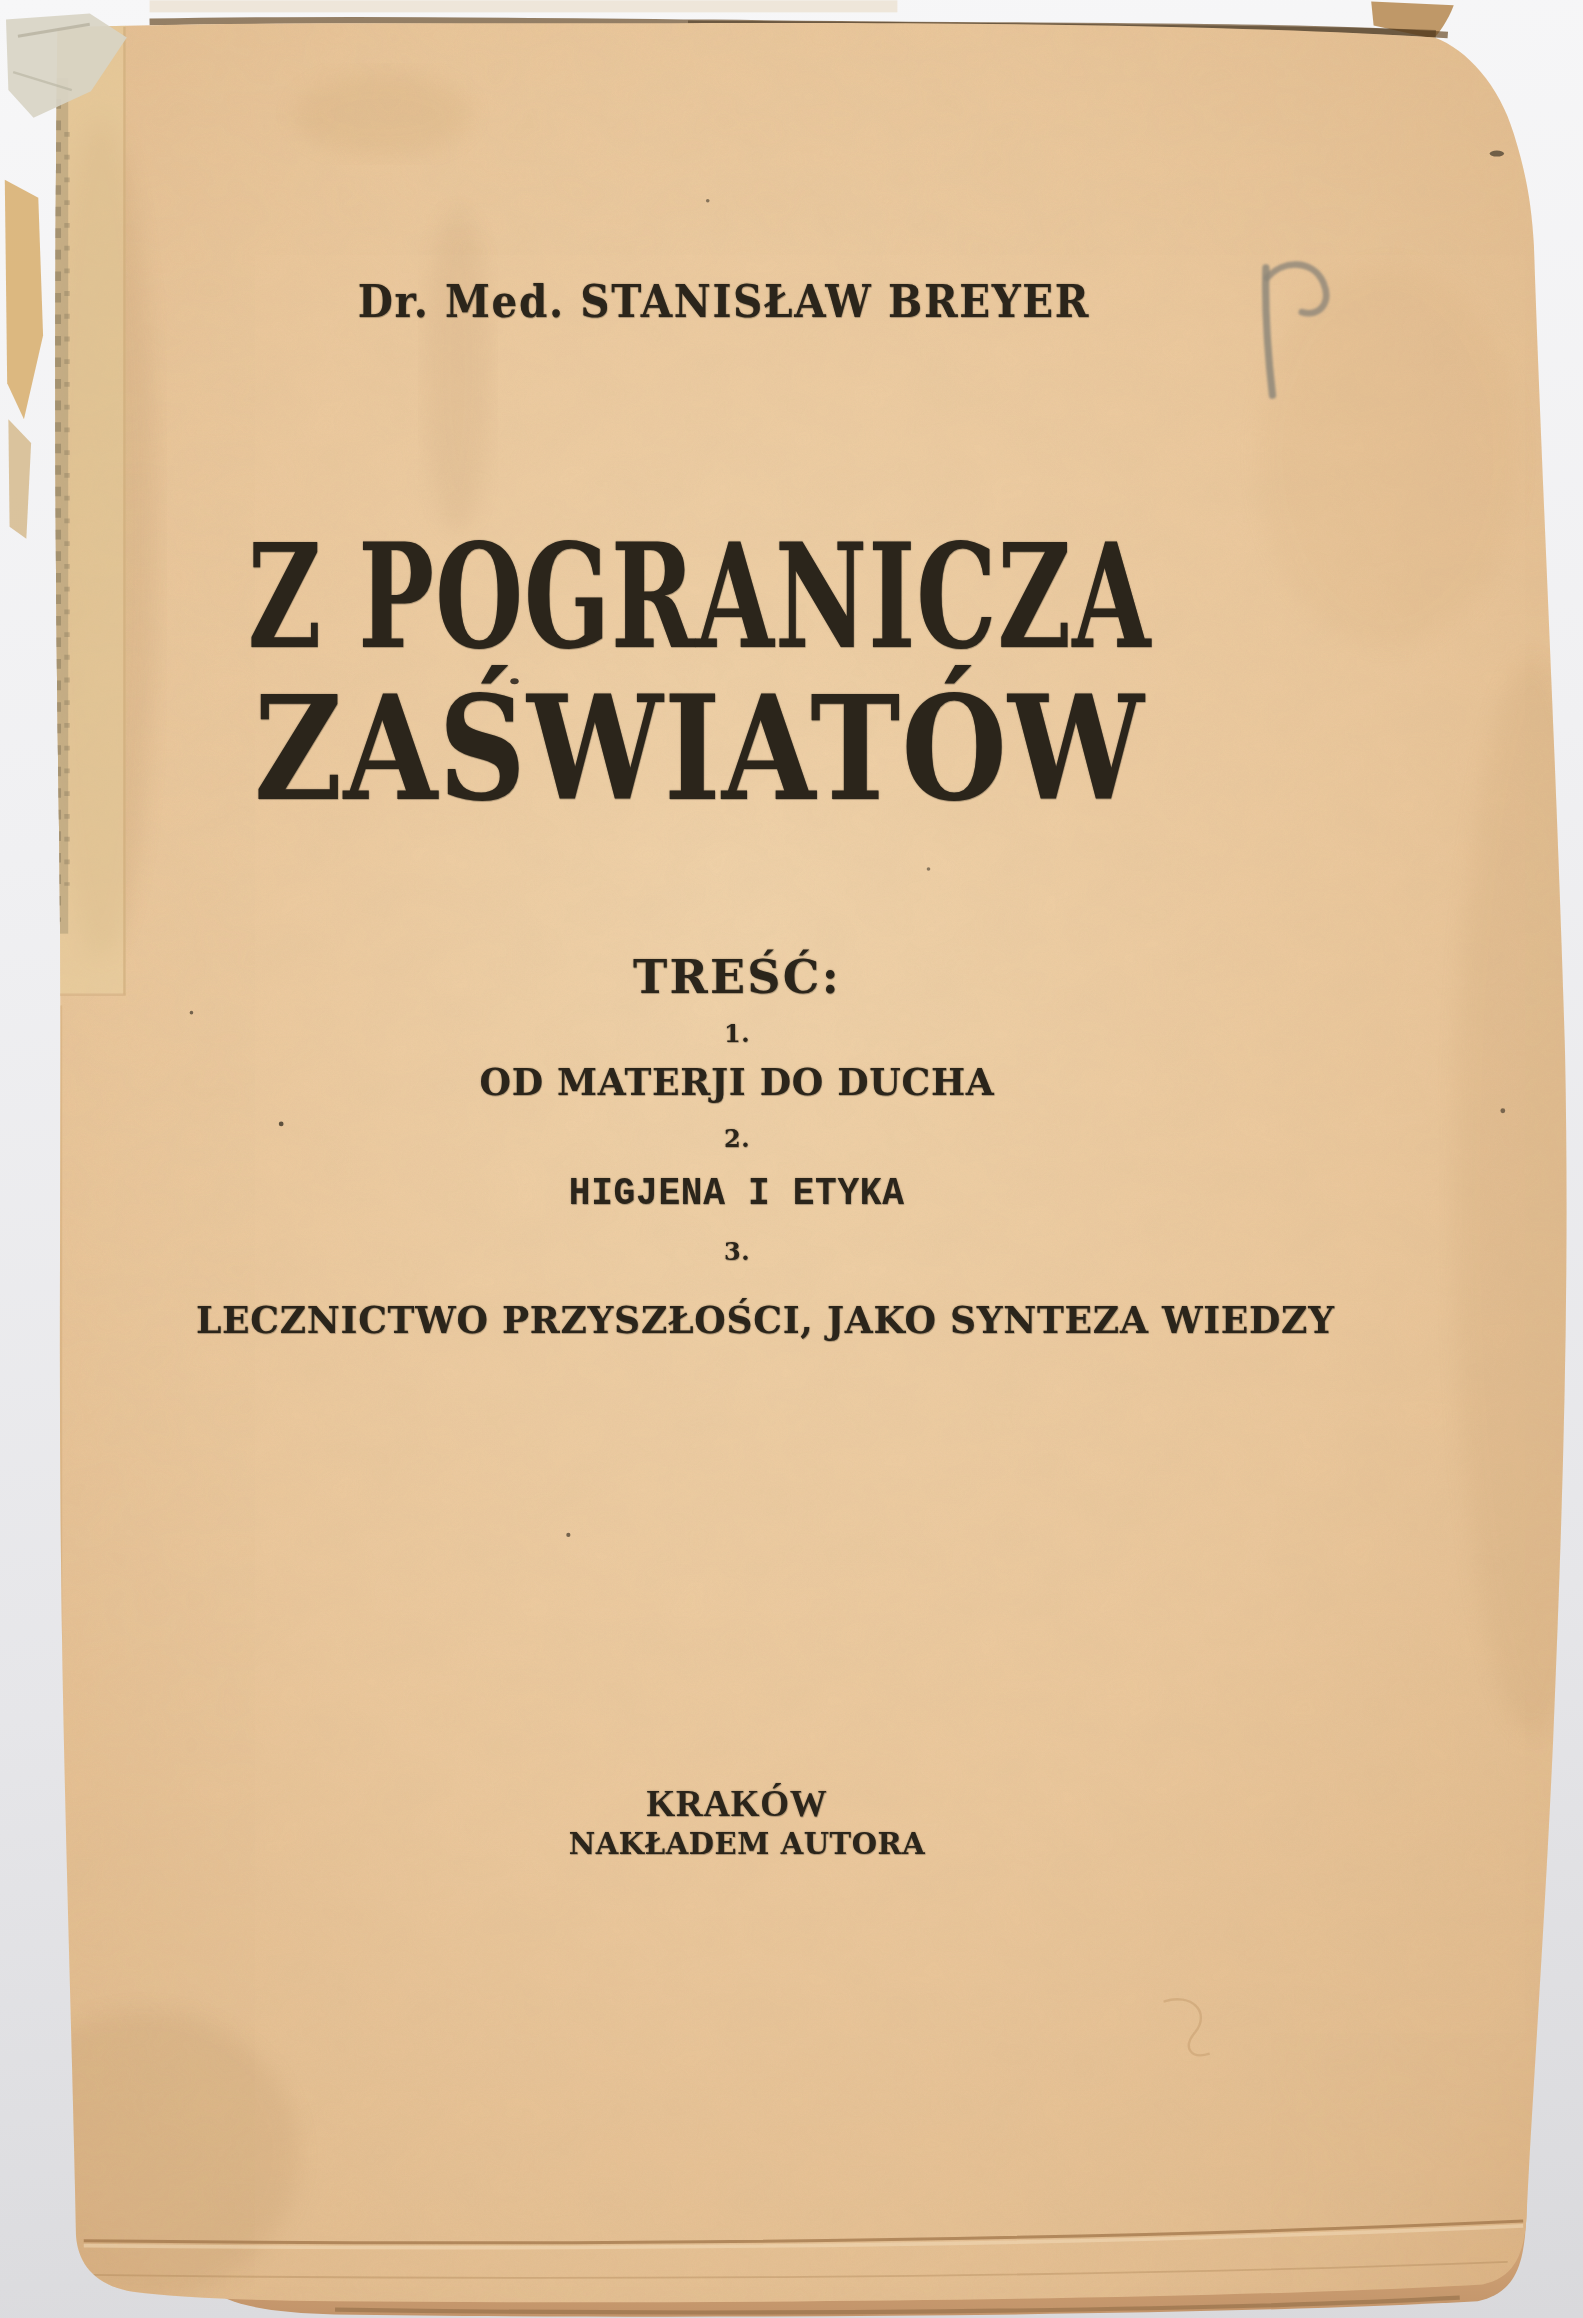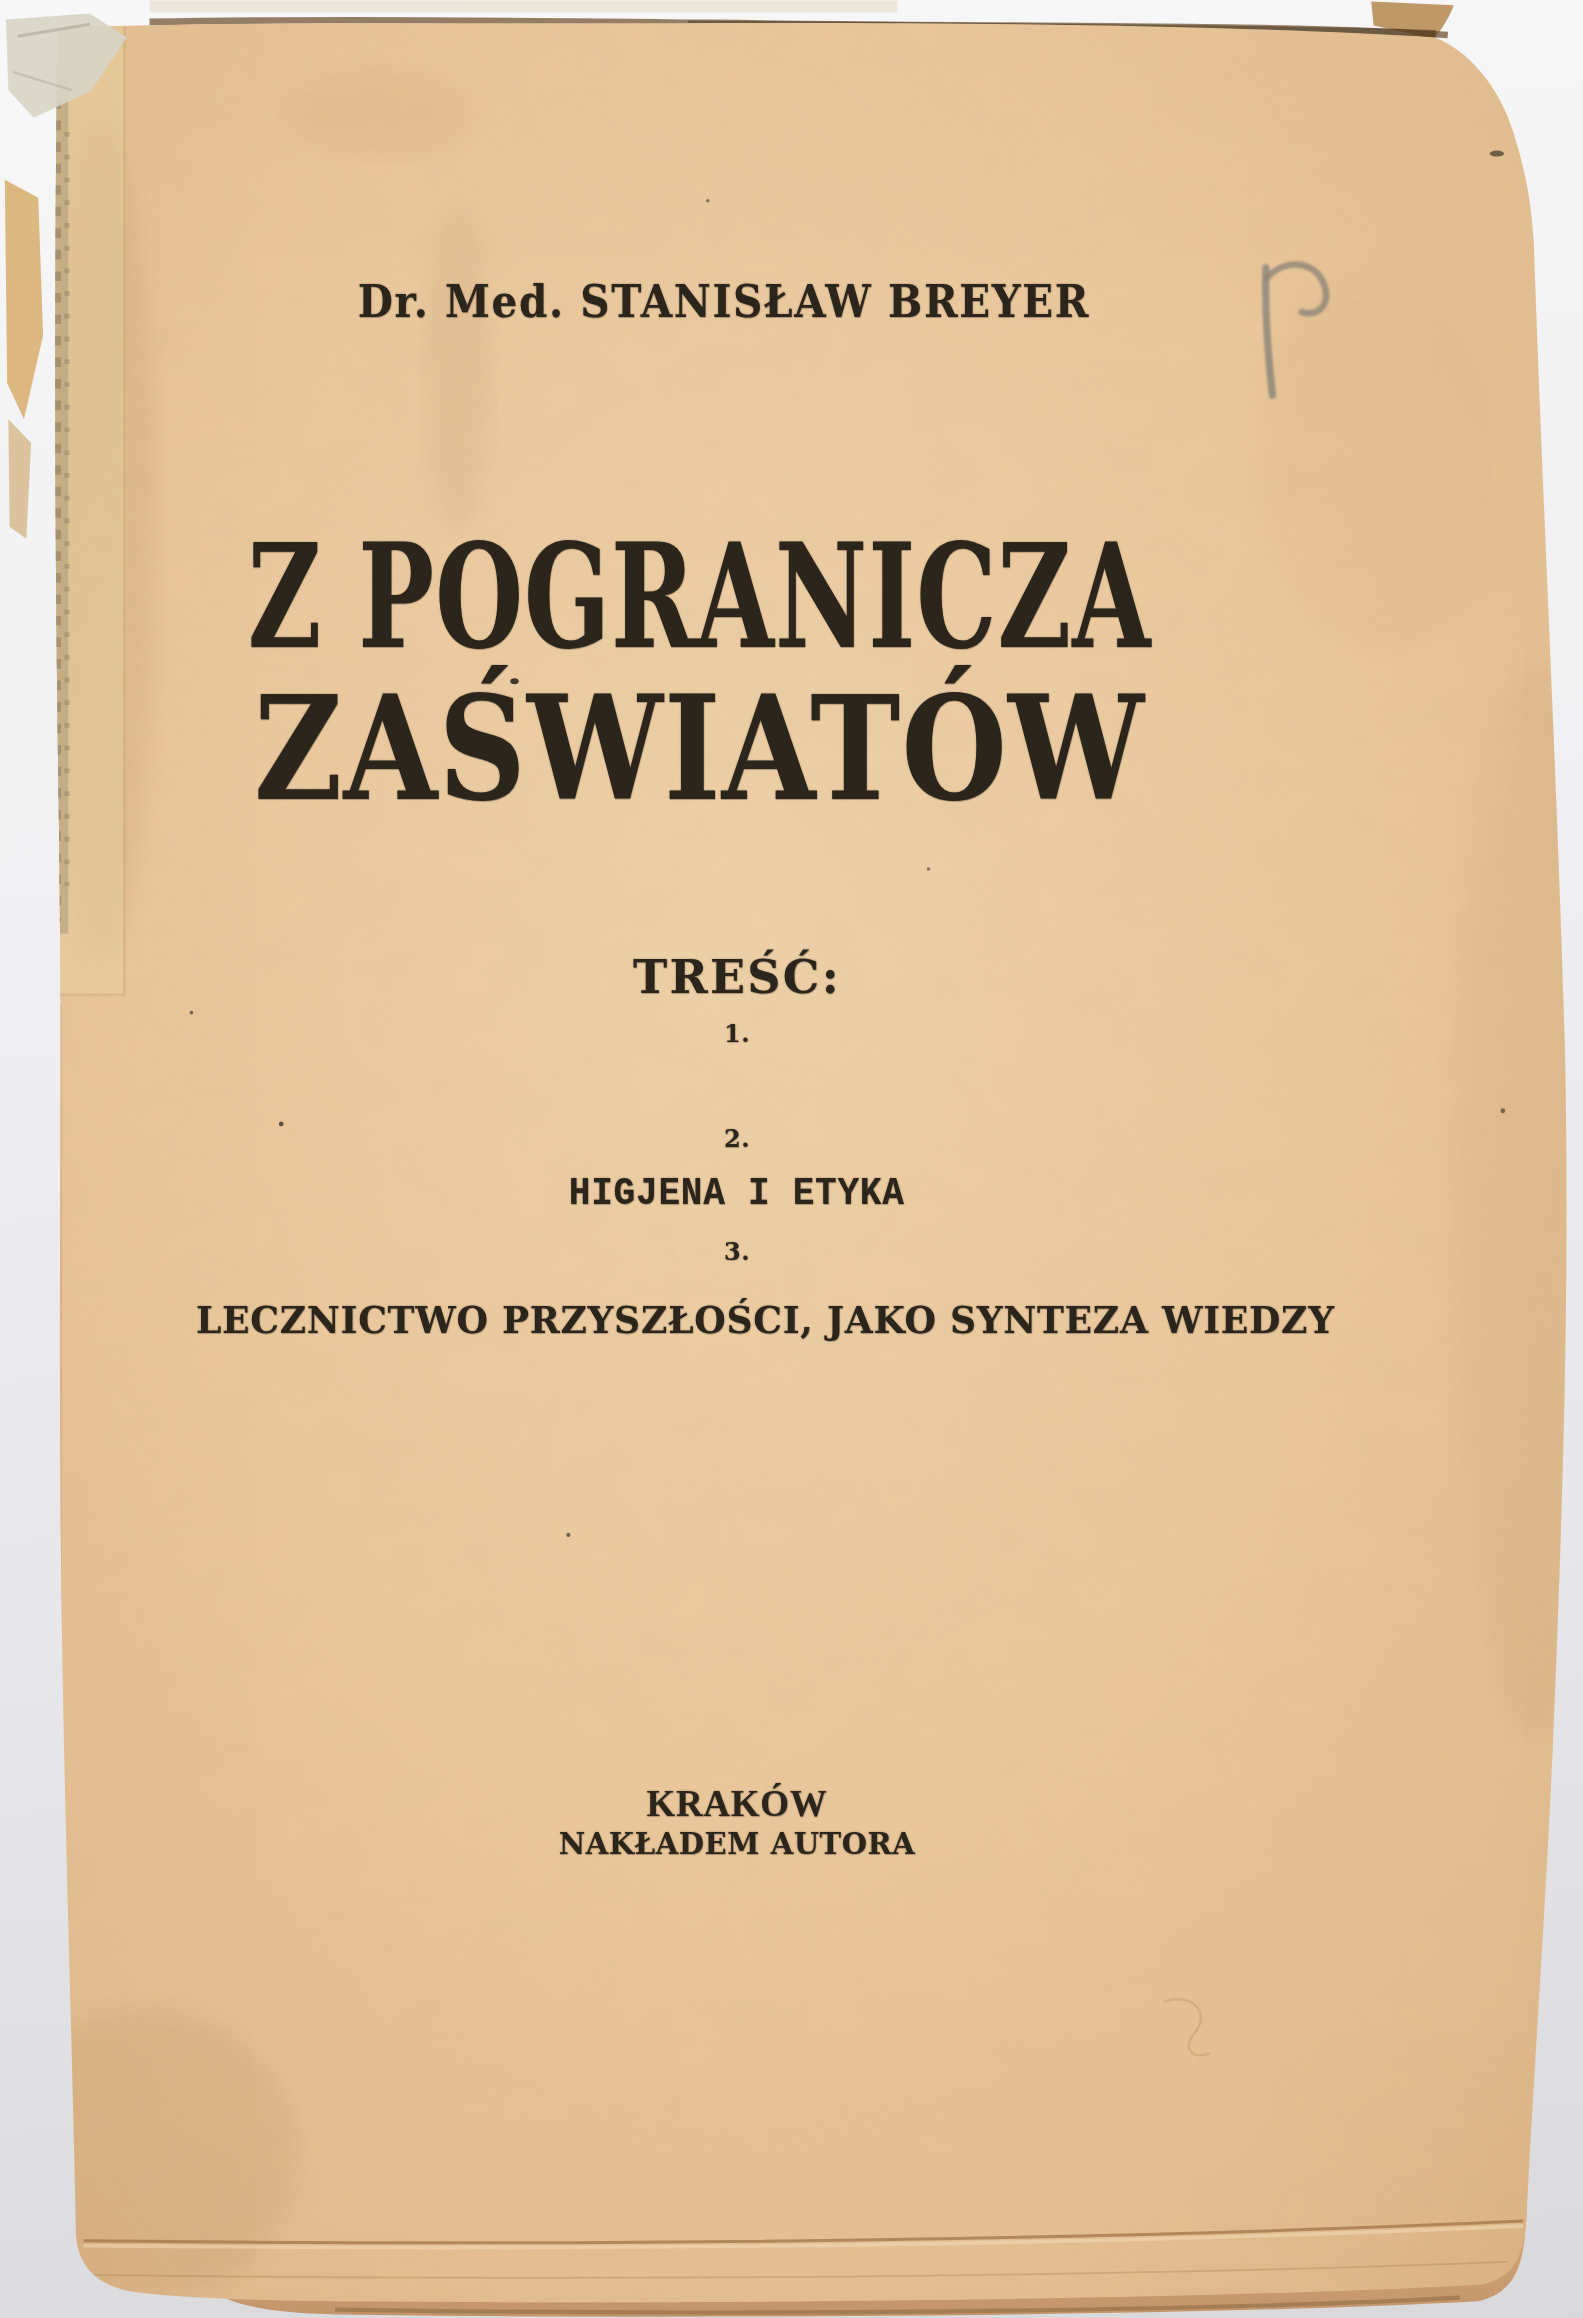--- a/index.html
+++ b/index.html
@@ -27,21 +27,21 @@
   .title2{top:677px;font-size:144px;text-decoration:underline;}
   .title2 .sq{transform:scaleX(.84);letter-spacing:.01em;}
   .tresc{top:954px;font-size:46px;letter-spacing:.05em;}
   .num{font-size:24px;letter-spacing:.02em;}
   .n1{top:1022px;} .n2{top:1127px;} .n3{top:1240px;}
   .item{font-size:38px;}
   .item .sq{transform:scaleX(.95);letter-spacing:.02em;}
   .i1{top:1063px;} .i2{top:1175px;font-family:Liberation Mono, monospace;}
   .i3{top:1298px;line-height:44px;padding-left:28px;}
   .krakow{top:1785px;font-size:37px;letter-spacing:.02em;font-family:Liberation Serif, serif;}
-  .imprint{top:1830px;font-size:29px;letter-spacing:.02em;}
+  .imprint{top:1830px;font-size:29px;letter-spacing:.02em;margin-left:10px;}
 </style>
 </head>
 <body>
 
 <div class="scan">
 
   <svg class="art" width="1583" height="2319" viewBox="0 0 2646 3875" aria-hidden="false">
     <defs>
       <radialGradient id="paperGrad" cx="0.46" cy="0.40" r="0.85">
         <stop offset="0" stop-color="#f1d3aa"></stop>
@@ -190,20 +190,23 @@
     <span class="sq">ZAŚWIATÓW</span>
   </div>
 
   <div class="t colC tresc">
     <span>TREŚĆ:</span>
   </div>
 
   <div class="t colC num n1">
     <span>1.</span>
   </div>
+  <div class="t colC item i1">
+    <span class="sq">OD MATERJI DO DUCHA</span>
+  </div>
 
   <div class="t colC num n2">
     <span>2.</span>
   </div>
   <div class="t colC item i2">
     <span class="sq">HIGJENA I ETYKA</span>
   </div>
 
   <div class="t colC num n3">
     <span>3.</span>

